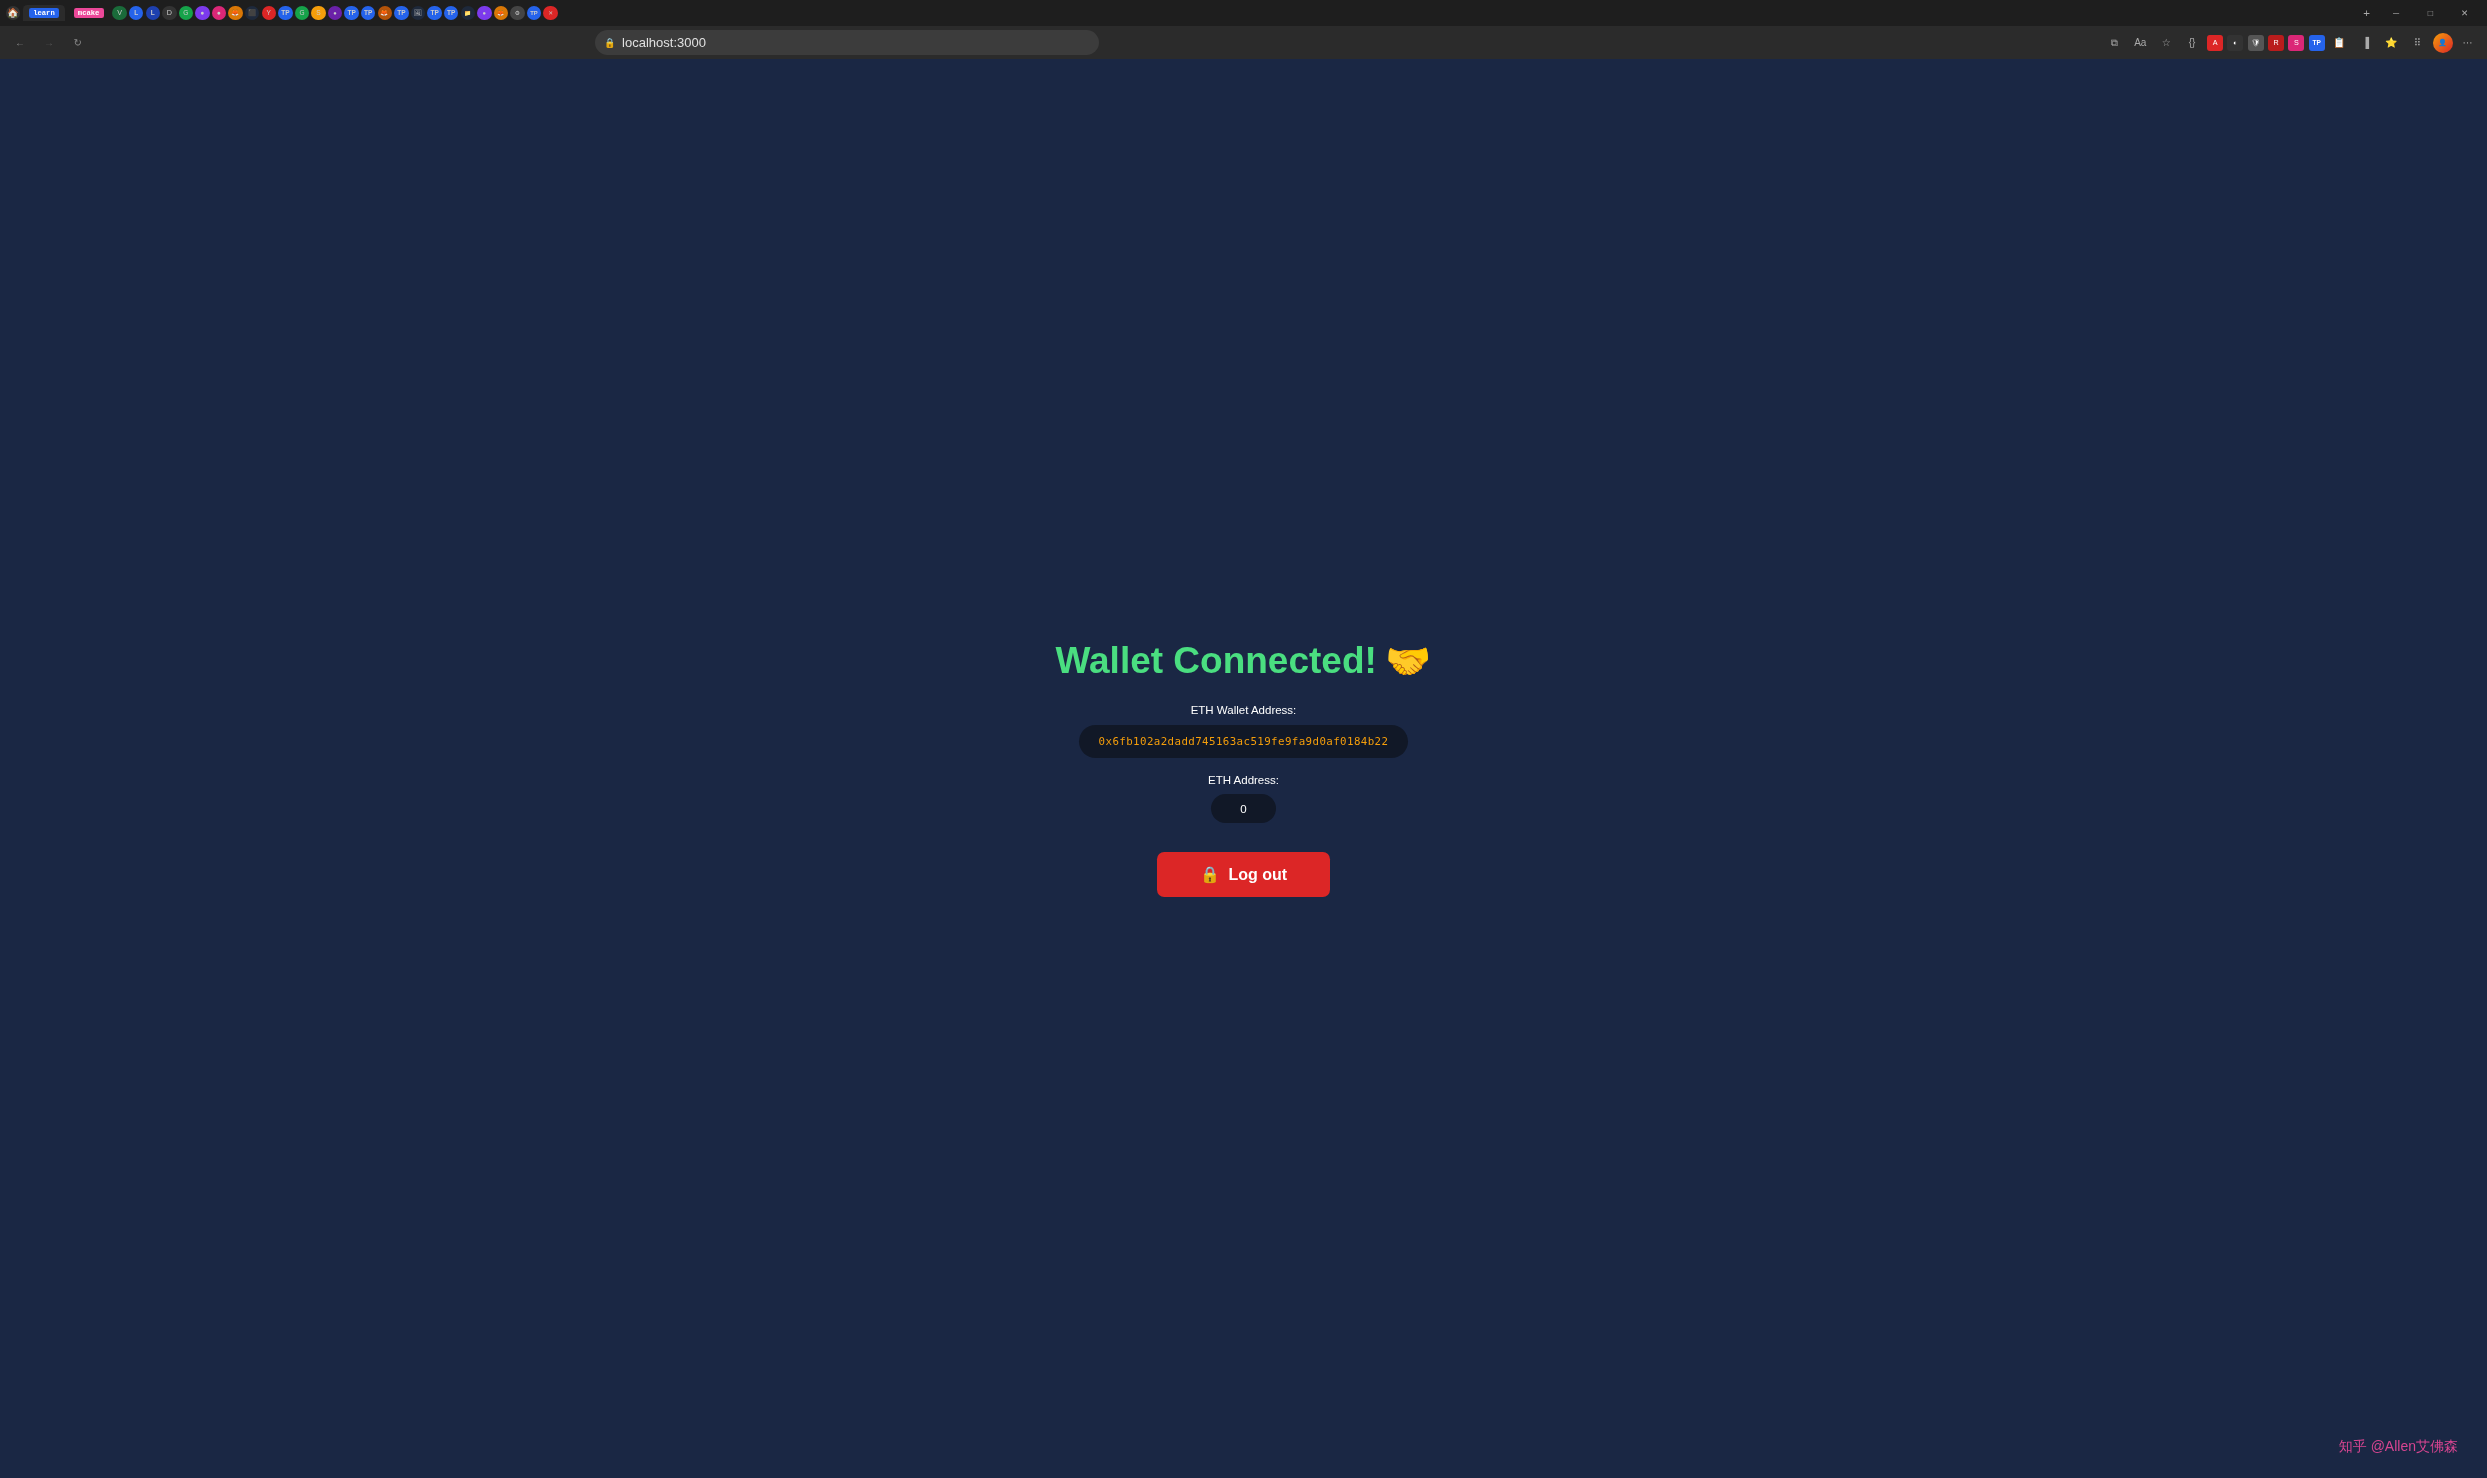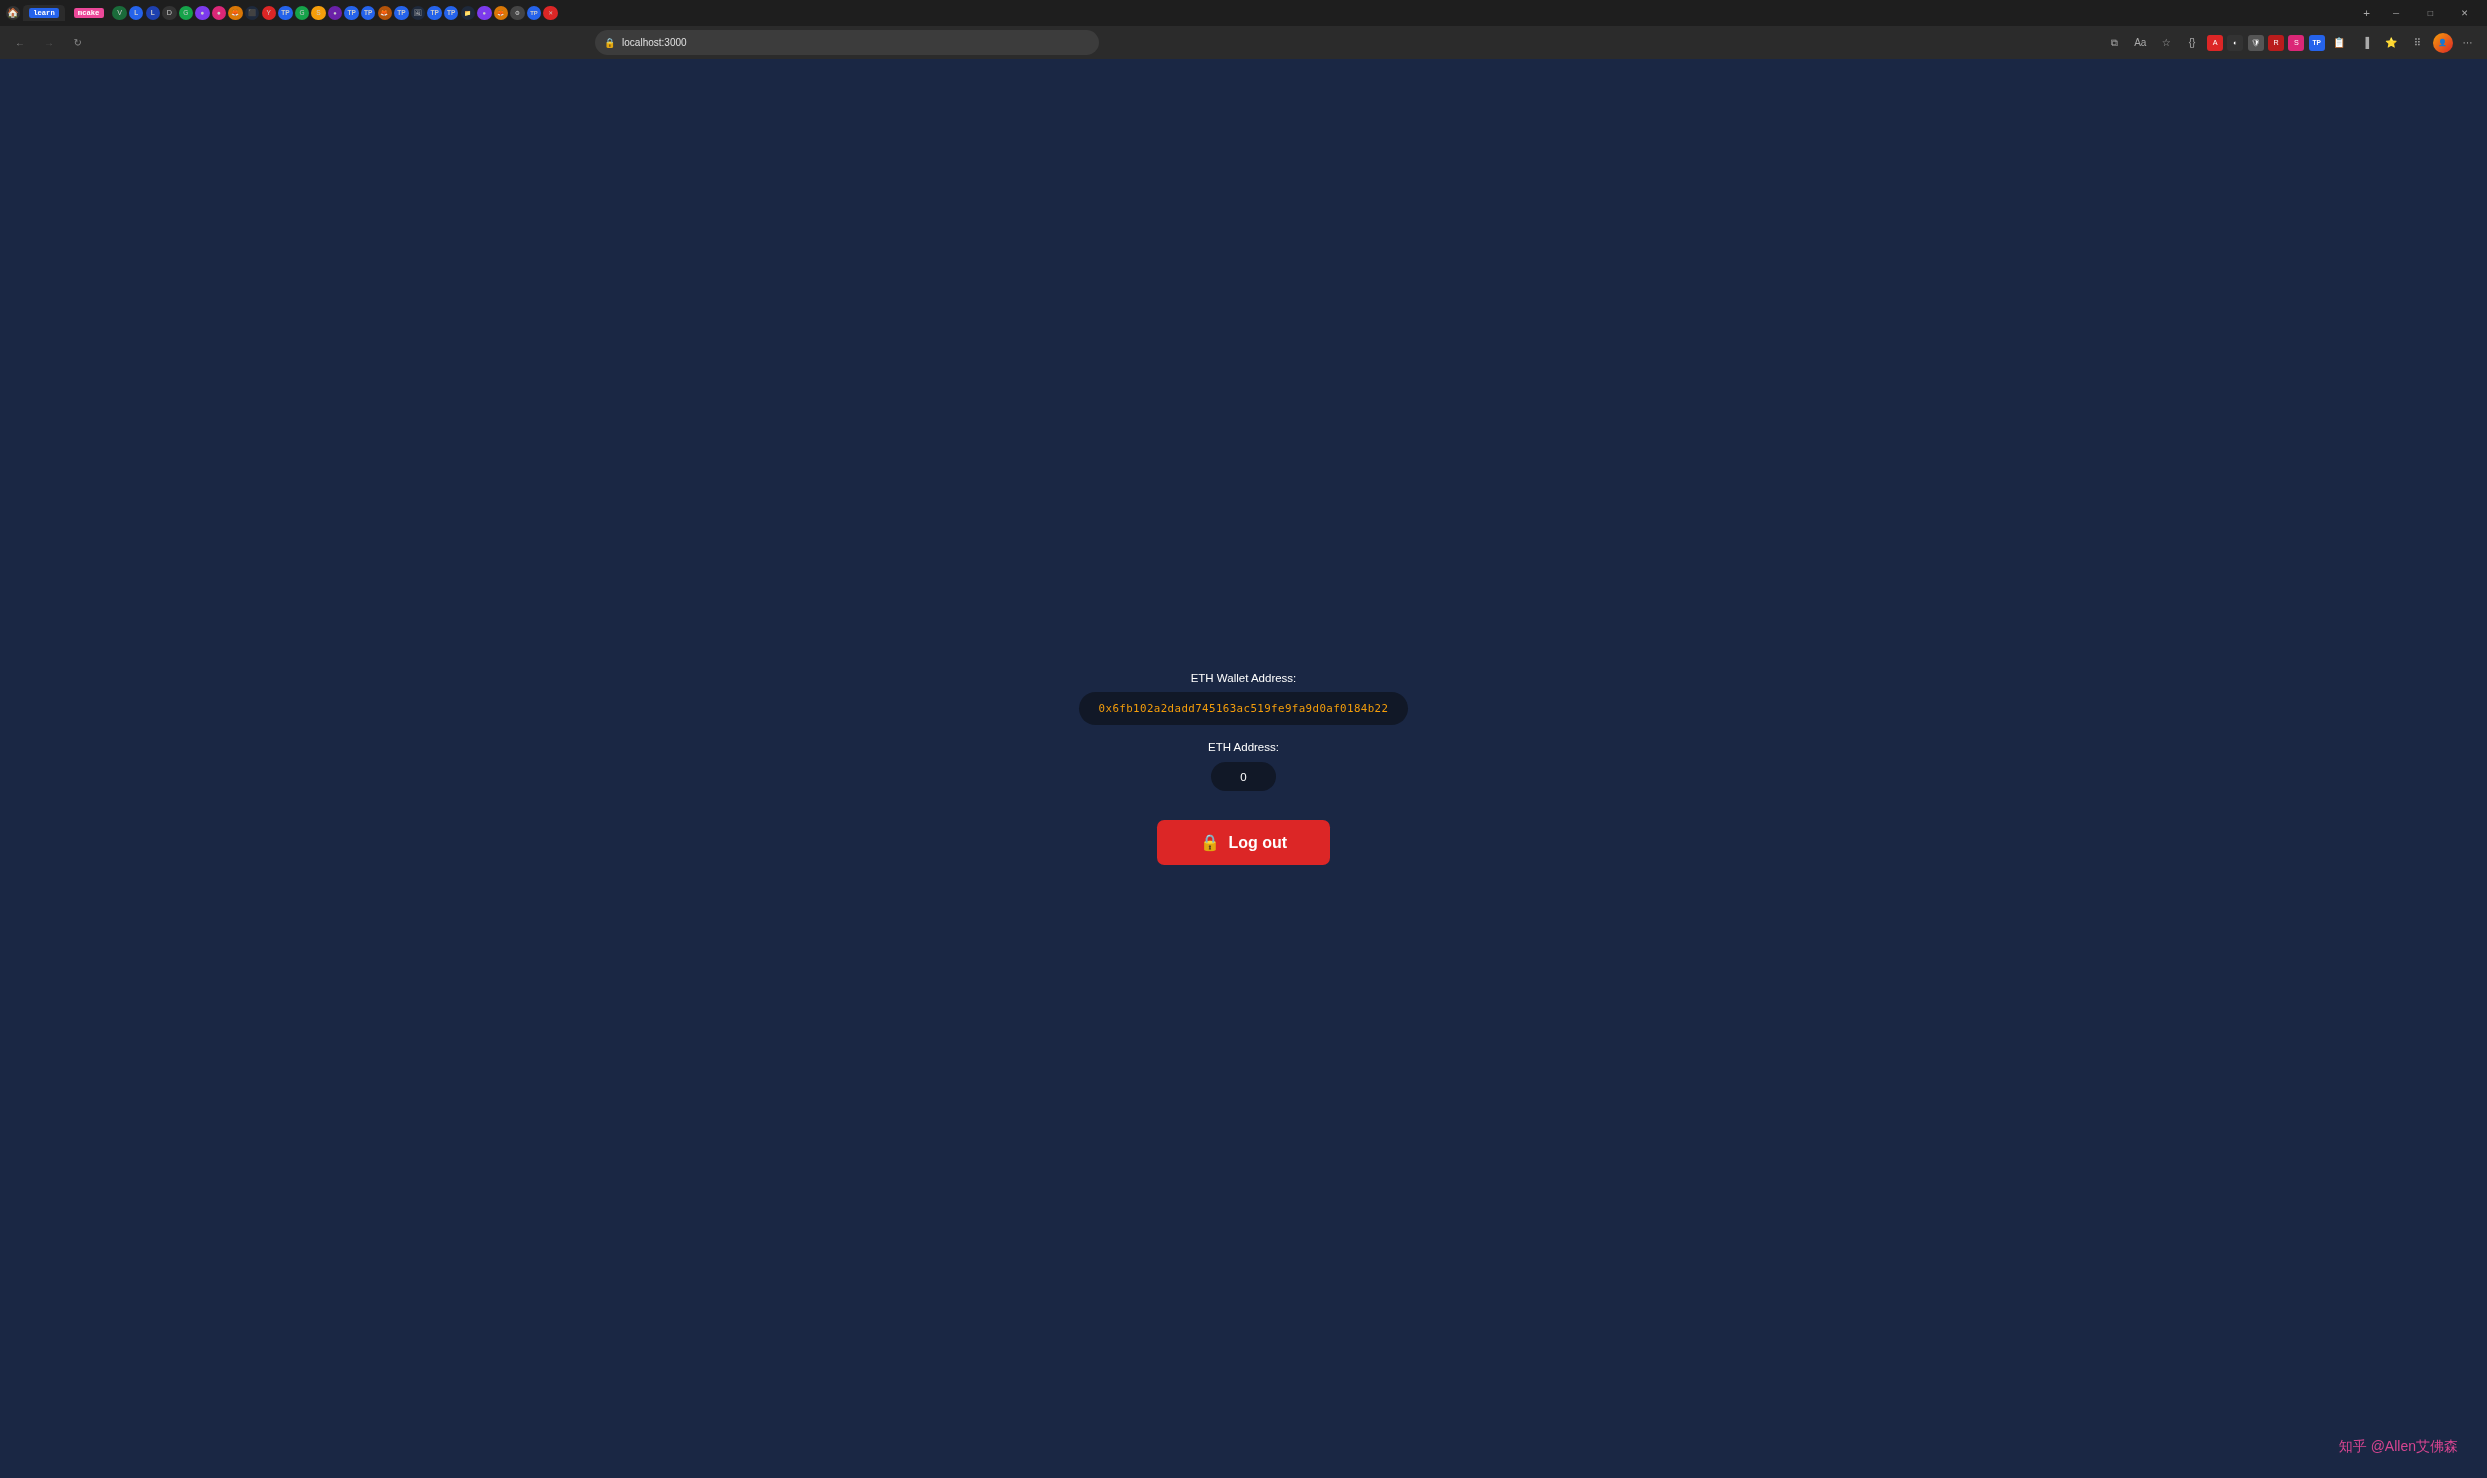--- a/index.html
+++ b/index.html
@@ -154,21 +154,21 @@
       margin: 0 auto;
     }
 
     .address-bar-icon {
       color: #888;
       font-size: 9.4px;
     }
 
     .address-text {
       color: #e0e0e0;
-      font-size: 10px;
+      font-size: 13px;
     }
 
     .toolbar-icons {
       display: flex;
       align-items: center;
       gap: 4.3px;
       margin-left: auto;
     }
 
     .toolbar-icon-btn {
@@ -382,20 +382,24 @@
       <div class="toolbar-icon-btn">⭐</div>
       <div class="toolbar-icon-btn">⠿</div>
       <div class="avatar-circle">👤</div>
       <div class="toolbar-icon-btn">⋯</div>
     </div>
   </div>
 </div>
 
 <div class="app-content">
 
+  <h1 class="wallet-connected-title">
+    <span>Wallet Connected!</span>
+    <span>🤝</span>
+  </h1>
 
   <p class="eth-address-label">ETH Wallet Address:</p>
 
   <div class="eth-address-value">0x6fb102a2dadd745163ac519fe9fa9d0af0184b22</div>
 
   <p class="eth-balance-label">ETH Address:</p>
 
   <div class="eth-balance-value">0</div>
 
   <button class="logout-btn">

